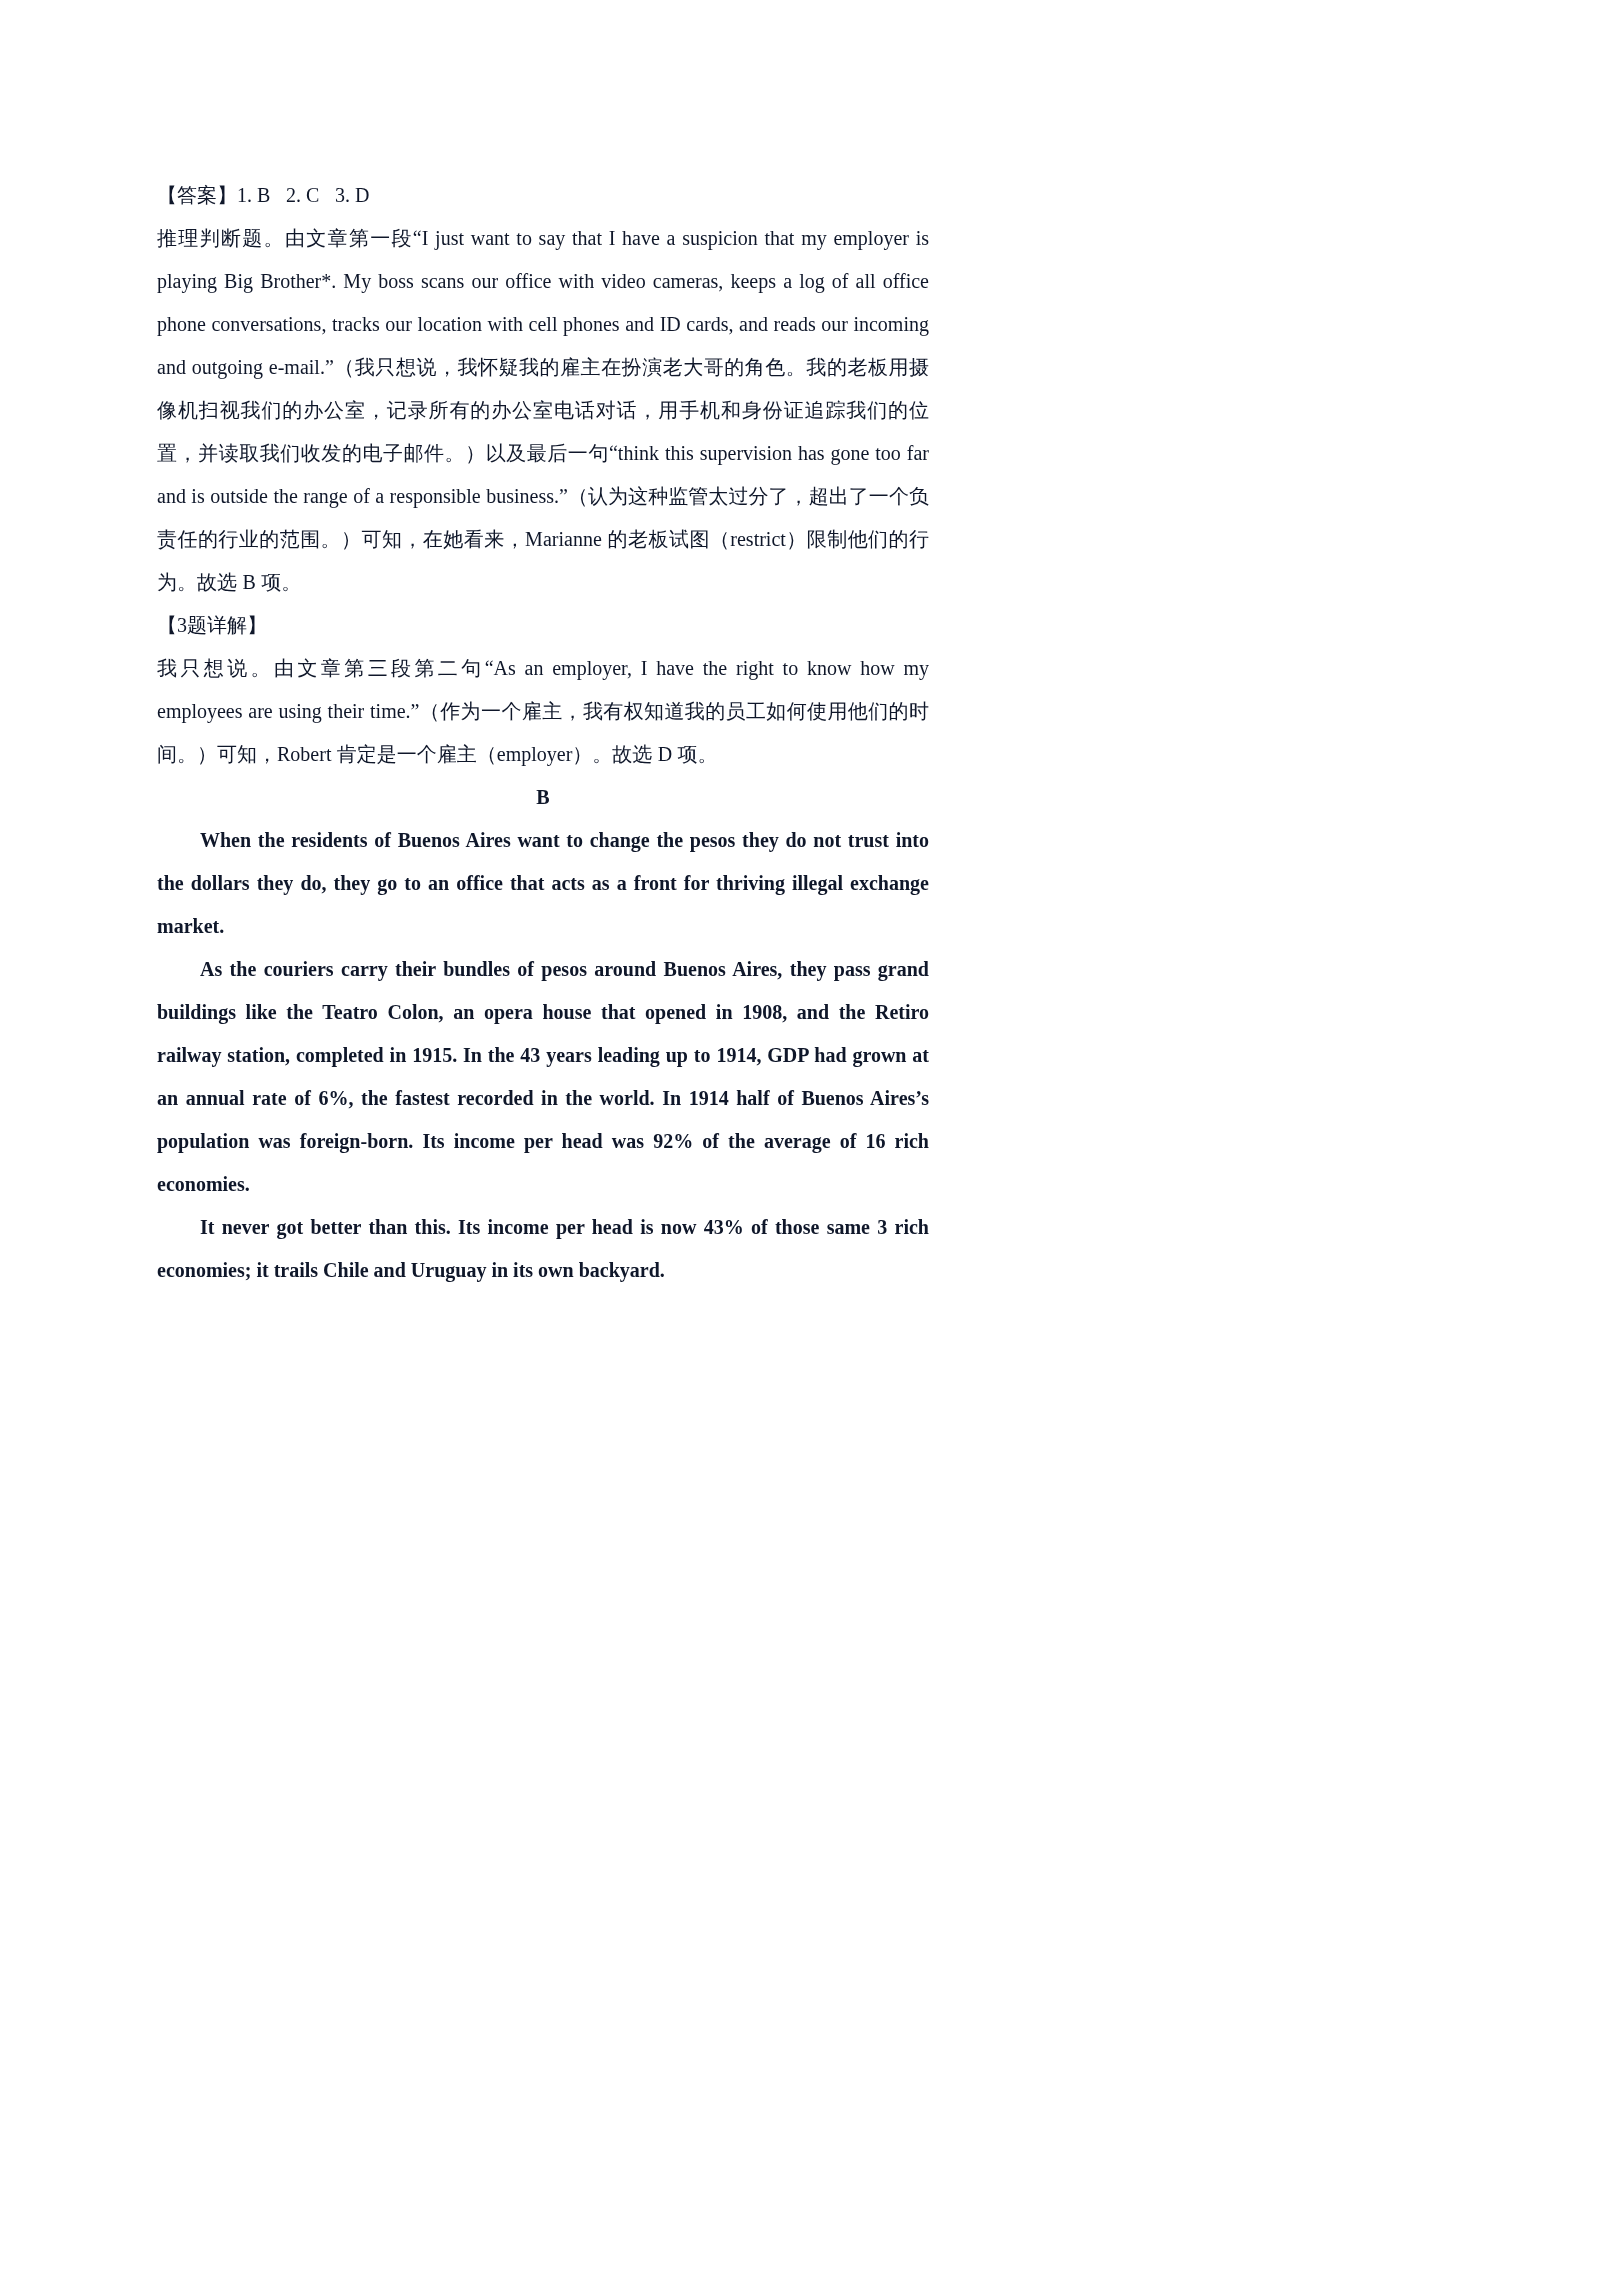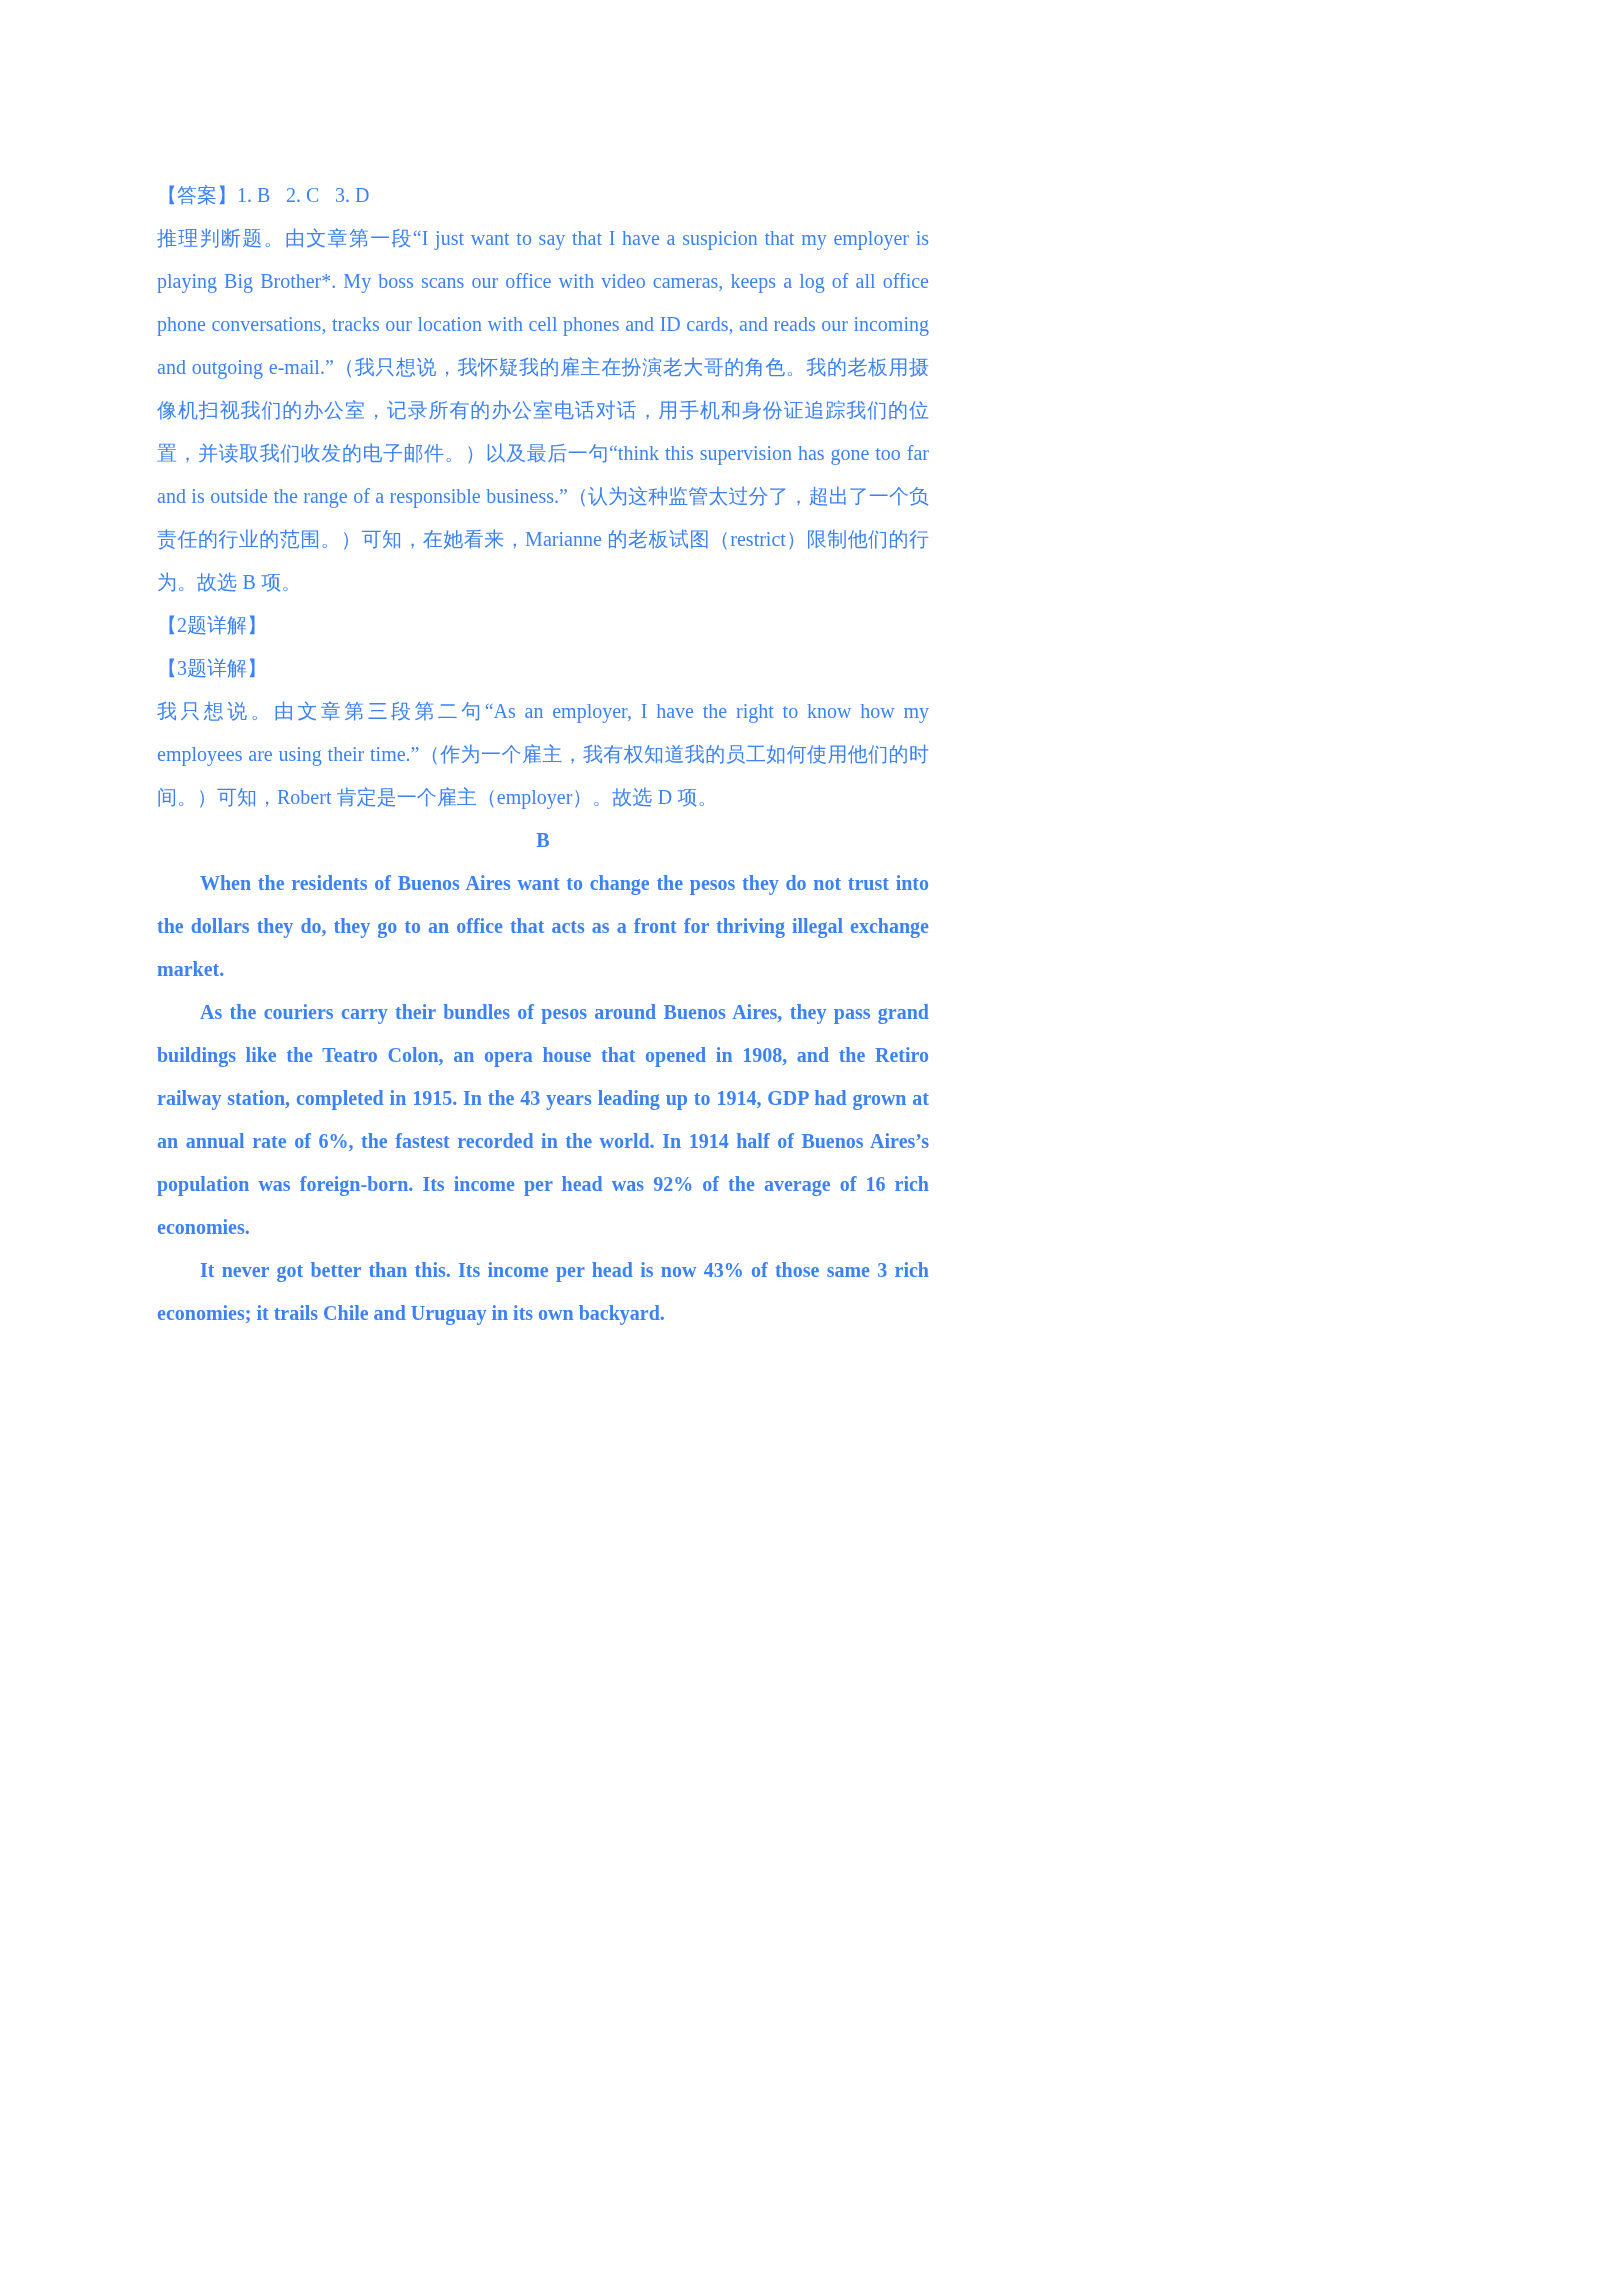--- a/index.html
+++ b/index.html
@@ -15,21 +15,21 @@
     background: #ffffff;
     overflow: hidden;
   }
   .content {
     position: absolute;
     left: 157px;
     top: 174px;
     width: 772px;
     font-family: "Liberation Serif", "DejaVu Serif", serif;
     font-size: 20px;
-    color: #3b82f6;
+    color: #0f172a;
     -webkit-font-smoothing: antialiased;
   }
   
   .para {
     margin: 0 0 0px 0;
     text-align: justify;
     text-justify: inter-ideograph;
     line-height: 43px;
     word-spacing: 0.02em;
   }
@@ -69,21 +69,20 @@
 <body>
 
 <div class="page">
   <div class="content">
 
     <p class="answer-line"><span>【答案】</span><span>1. B</span><span class="gap"></span><span>2. C</span><span class="gap"></span><span>3. D</span></p>
 
 
     <p class="para">推理判断题。由文章第一段“I just want to say that I have a suspicion that my employer is playing Big Brother*. My boss scans our office with video cameras, keeps a log of all office phone conversations, tracks our location with cell phones and ID cards, and reads our incoming and outgoing e-mail.”（我只想说，我怀疑我的雇主在扮演老大哥的角色。我的老板用摄像机扫视我们的办公室，记录所有的办公室电话对话，用手机和身份证追踪我们的位置，并读取我们收发的电子邮件。）以及最后一句“think this supervision has gone too far and is outside the range of a responsible business.”（认为这种监管太过分了，超出了一个负责任的行业的范围。）可知，在她看来，Marianne 的老板试图（restrict）限制他们的行为。故选 B 项。</p>
 
-    <p class="tagline">【2题详解】</p>
 
     <p class="tagline">【3题详解】</p>
     <p class="para">我只想说。由文章第三段第二句“As an employer, I have the right to know how my employees are using their time.”（作为一个雇主，我有权知道我的员工如何使用他们的时间。）可知，Robert 肯定是一个雇主（employer）。故选 D 项。</p>
 
     <p class="section-heading">B</p>
 
     <p class="passage">When the residents of Buenos Aires want to change the pesos they do not trust into the dollars they do, they go to an office that acts as a front for thriving illegal exchange market.</p>
     <p class="passage">As the couriers carry their bundles of pesos around Buenos Aires, they pass grand buildings like the Teatro Colon, an opera house that opened in 1908, and the Retiro railway station, completed in 1915. In the 43 years leading up to 1914, GDP had grown at an annual rate of 6%, the fastest recorded in the world. In 1914 half of Buenos Aires’s population was foreign-born. Its income per head was 92% of the average of 16 rich economies.</p>
     <p class="passage">It never got better than this. Its income per head is now 43% of those same 3 rich economies; it trails Chile and Uruguay in its own backyard.</p>
 

